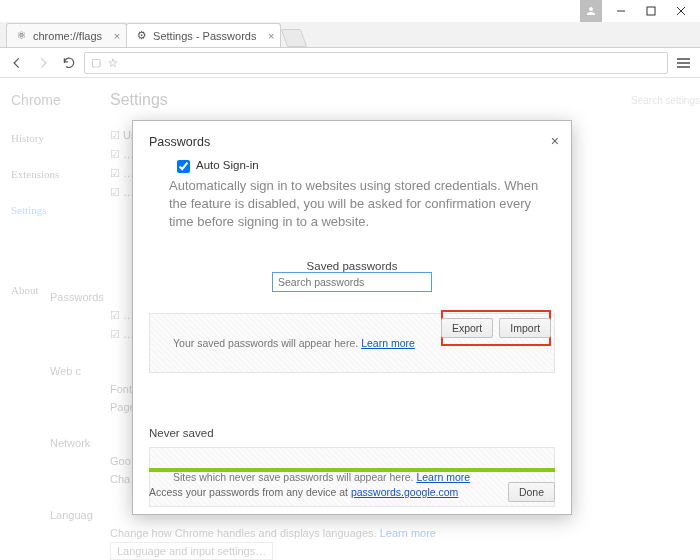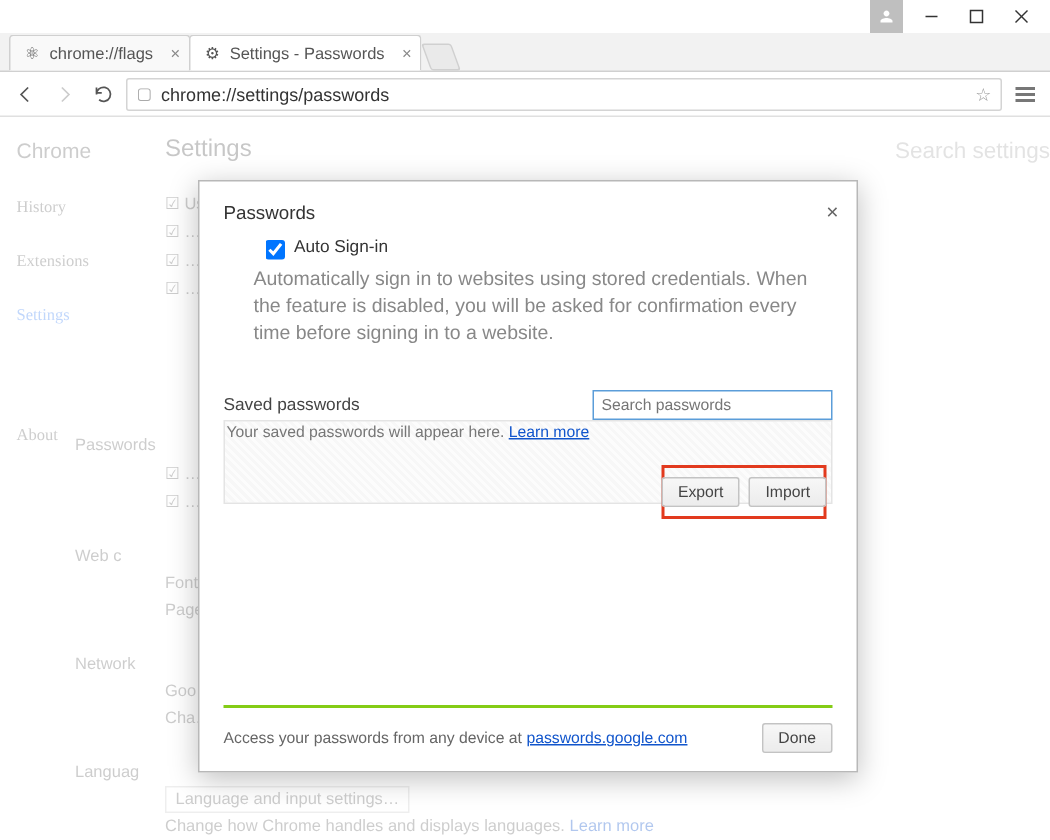--- a/index.html
+++ b/index.html
@@ -34,28 +34,28 @@
   .bg-content .main { position:absolute; left:110px; top:0; right:0;}
   .bg-content .main h2 { font-size:16px; font-weight:normal; color:#555;}
   .bg-line { margin:6px 0; font-size:11px;}
   
   .dialog { position:absolute; left:132px; top:120px; width:440px; height:395px; background:#fff; border:1px solid #b8b8b8; box-shadow:0 4px 18px rgba(0,0,0,0.25); padding:14px 16px; font-size:11.5px; color:#333;}
   .dialog .close-x { position:absolute; top:12px; right:12px; font-size:14px; color:#666; cursor:pointer;}
   .dialog h3 { font-size:12.5px; font-weight:normal; color:#333; margin:0 0 10px 0;}
   .dialog .checkbox-row { display:flex; align-items:flex-start; gap:6px; margin-bottom:4px;padding-left:28px;}
   .dialog .checkbox-row input { margin:0; margin-top:1px;}
   .dialog .desc { font-size:13px; color:#888; margin-left:20px; line-height:1.4; margin-bottom:28px;}
-  .dialog .section-head { display:flex; align-items:center; justify-content:space-between; margin:6px 0 0 0;}
+  .dialog .section-head { display:flex; align-items:center; justify-content:space-between; margin:6px 0 21px 0;flex-direction:column;}
   .dialog .section-head h4 { font-size:11.5px; font-weight:normal; color:#444; margin:0;}
   .dialog .search-pw { width:160px; height:20px; border:1px solid #5b9dd9; font-size:10.5px; padding:0 5px; outline:none;}
-  .dialog .hatched { border:1px solid #e4e4e4; background:repeating-linear-gradient(45deg,#f7f7f7,#f7f7f7 2px,#fcfcfc 2px,#fcfcfc 4px); padding:1px; font-size:10.5px; color:#777; min-height:56px;}
+  .dialog .hatched { border:1px solid #e4e4e4; background:repeating-linear-gradient(45deg,#f7f7f7,#f7f7f7 2px,#fcfcfc 2px,#fcfcfc 4px); padding:23px; font-size:10.5px; color:#777; min-height:56px;}
   .dialog a { color:#1155cc; text-decoration:underline;}
   .highlight-box { border:2px solid #e23a1e; width:110px; height:36px; position:absolute; right:20px; top:189px; display:flex; align-items:center; justify-content:center; gap:6px; padding:4px;margin-left:24px;}
   .btn { border:1px solid #c3c3c3; background:linear-gradient(#f7f7f7,#ececec); border-radius:2px; padding:3px 10px; font-size:10.5px; color:#444; cursor:pointer;}
-  .dialog .footer { position:absolute; left:16px; right:16px; bottom:12px; border-top:2px solid #84cc16; padding-top:10px; display:flex; align-items:center; justify-content:space-between; font-size:10.5px; color:#666;}
+  .dialog .footer { position:absolute; left:16px; right:16px; bottom:12px; border-top:4px solid #84cc16; padding-top:10px; display:flex; align-items:center; justify-content:space-between; font-size:10.5px; color:#666;}
   .never-sec { margin-top:54px;}
 </style>
 </head>
 <body>
 
 <div class="titlebar">
   <div class="profile">
     <svg viewBox="0 0 24 24">
         <path d="M12 12c2 0 4-2 4-4s-2-4-4-4-4 2-4 4 2 4 4 4zm0 2c-3 0-8 1.5-8 4v2h16v-2c0-2.5-5-4-8-4z"></path>
       </svg>
@@ -103,21 +103,20 @@
         <polyline points="9 4 17 12 9 20"></polyline>
       </svg>
     </div>
   <div class="navbtn">
       <svg viewBox="0 0 24 24">
         <path d="M4 12a8 8 0 1 1 3 6M4 4v6h6"></path>
       </svg>
     </div>
   <div class="omnibox">
     <span style="color:#aaa;font-size:11px">▢</span>
-    <span class="url">chrome://settings/passwords</span>
     <span class="star">☆</span>
   </div>
   <div class="menu-btn">
       <span></span>
       <span></span>
       <span></span>
     </div>
 </div>
 
 <div class="bg-content">
@@ -125,42 +124,42 @@
     <h3>Chrome</h3>
     <div>History</div>
     <div>Extensions</div>
     <div style="color:#4285f4">Settings</div>
     <div style="height:20px"></div>
     <div>About</div>
   </div>
   <div class="main">
     <div style="display:flex;justify-content:space-between;align-items:center;">
       <h2>Settings</h2>
-      <span style="font-size:15px;color:#aaa">Search settings</span>
+      <span style="font-size:10px;color:#aaa">Search settings</span>
     </div>
     <div class="bg-line">☑ <span>Use a web service to help resolve navigation errors</span></div>
     <div class="bg-line">☑ …</div>
     <div class="bg-line">☑ …</div>
     <div class="bg-line">☑ …</div>
     <div style="height:80px"></div>
     <div class="bg-line" style="margin-left:-60px">Passwords</div>
     <div class="bg-line">☑ …</div>
     <div class="bg-line">☑ …</div>
     <div style="height:12px"></div>
     <div class="bg-line" style="margin-left:-60px">Web c</div>
     <div class="bg-line">Font …</div>
     <div class="bg-line">Page …</div>
     <div style="height:12px"></div>
     <div class="bg-line" style="margin-left:-60px">Network</div>
     <div class="bg-line">Goo…</div>
     <div class="bg-line">Cha…</div>
     <div style="height:12px"></div>
     <div class="bg-line" style="margin-left:-60px">Languag</div>
+    <div class="bg-line"><span>Change how Chrome handles and displays languages.</span> <span style="color:#1155cc">Learn more</span></div>
     <div class="bg-line"><span style="border:1px solid #ccc;padding:2px 6px">Language and input settings…</span></div>
-    <div class="bg-line"><span>Change how Chrome handles and displays languages.</span> <span style="color:#1155cc">Learn more</span></div>
 
   </div>
 </div>
 
 <div class="dialog">
   <div class="close-x">×</div>
   <h3>Passwords</h3>
 
   <div class="checkbox-row">
     <input type="checkbox" checked="" style="">
@@ -175,20 +174,27 @@
   <div class="hatched">
     <span>Your saved passwords will appear here.</span>
     <a href="#">Learn more</a>
   </div>
 
   <div class="highlight-box">
     <button class="btn">Export</button>
     <button class="btn">Import</button>
   </div>
 
+  <div class="never-sec">
+    <h4 style="font-weight:normal;font-size:11.5px;color:#444;margin:0 0 8px 0">Never saved</h4>
+    <div class="hatched">
+      <span>Sites which never save passwords will appear here.</span>
+      <a href="#">Learn more</a>
+    </div>
+  </div>
 
   <div class="footer">
     <div>
       <span>Access your passwords from any device at </span><a href="#">passwords.google.com</a>
     </div>
     <button class="btn">Done</button>
   </div>
 </div>
 
 </body></html>

